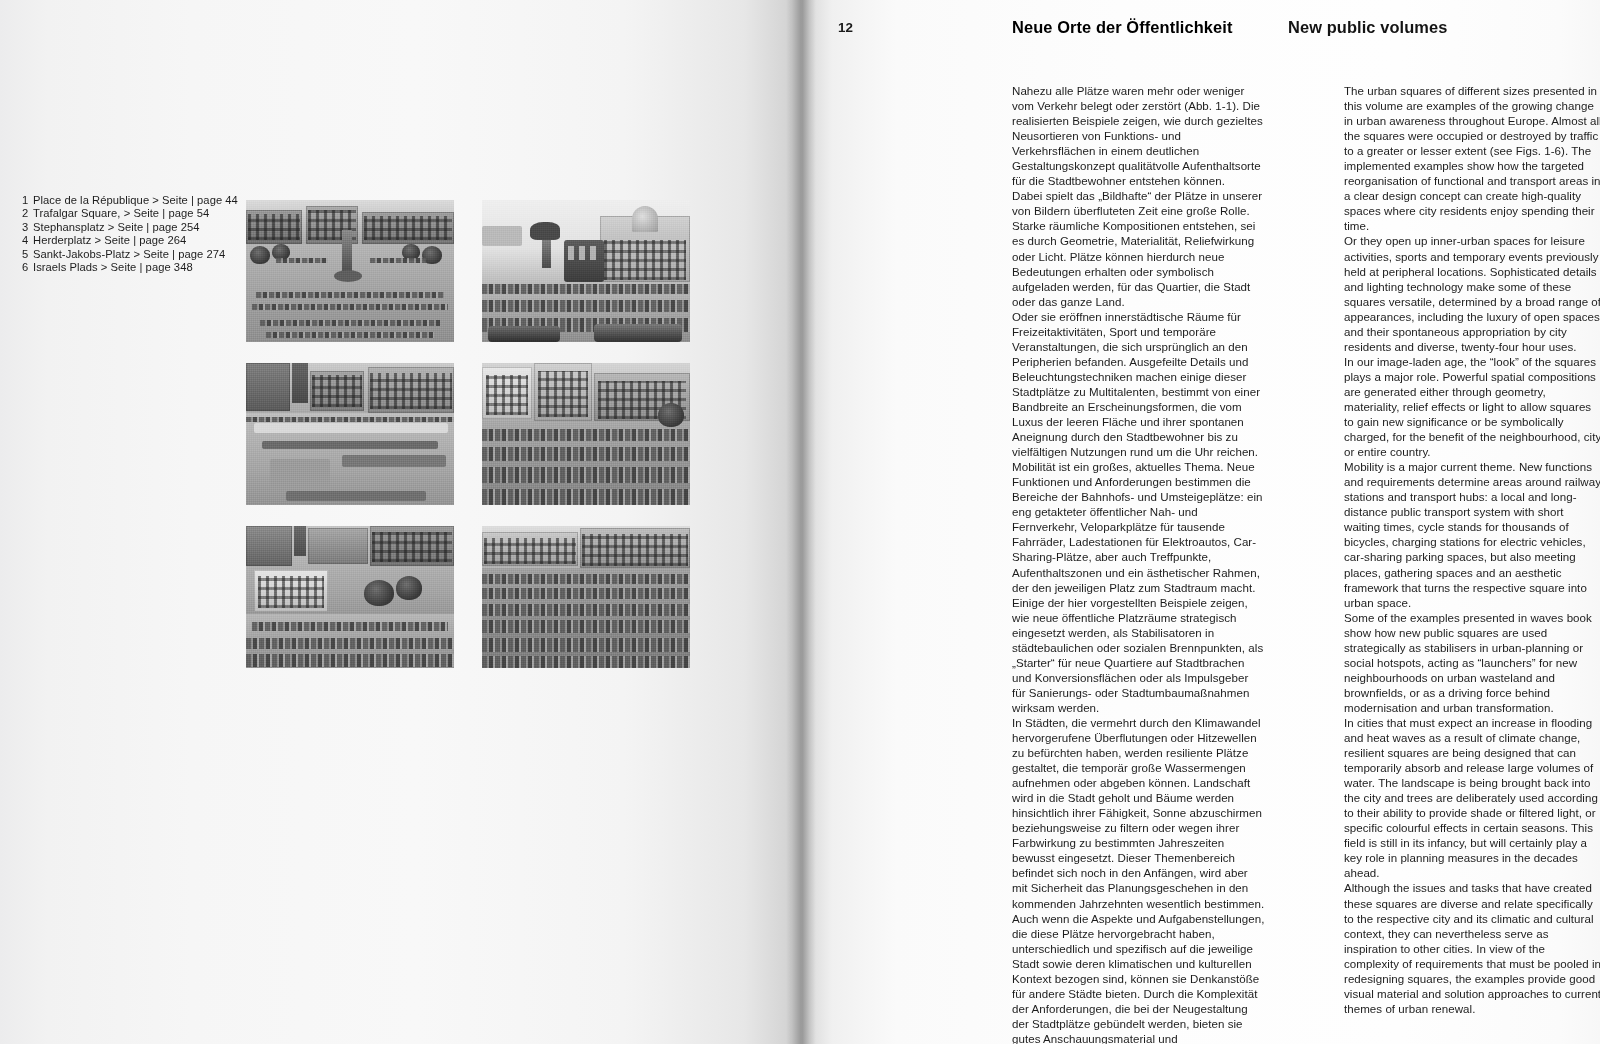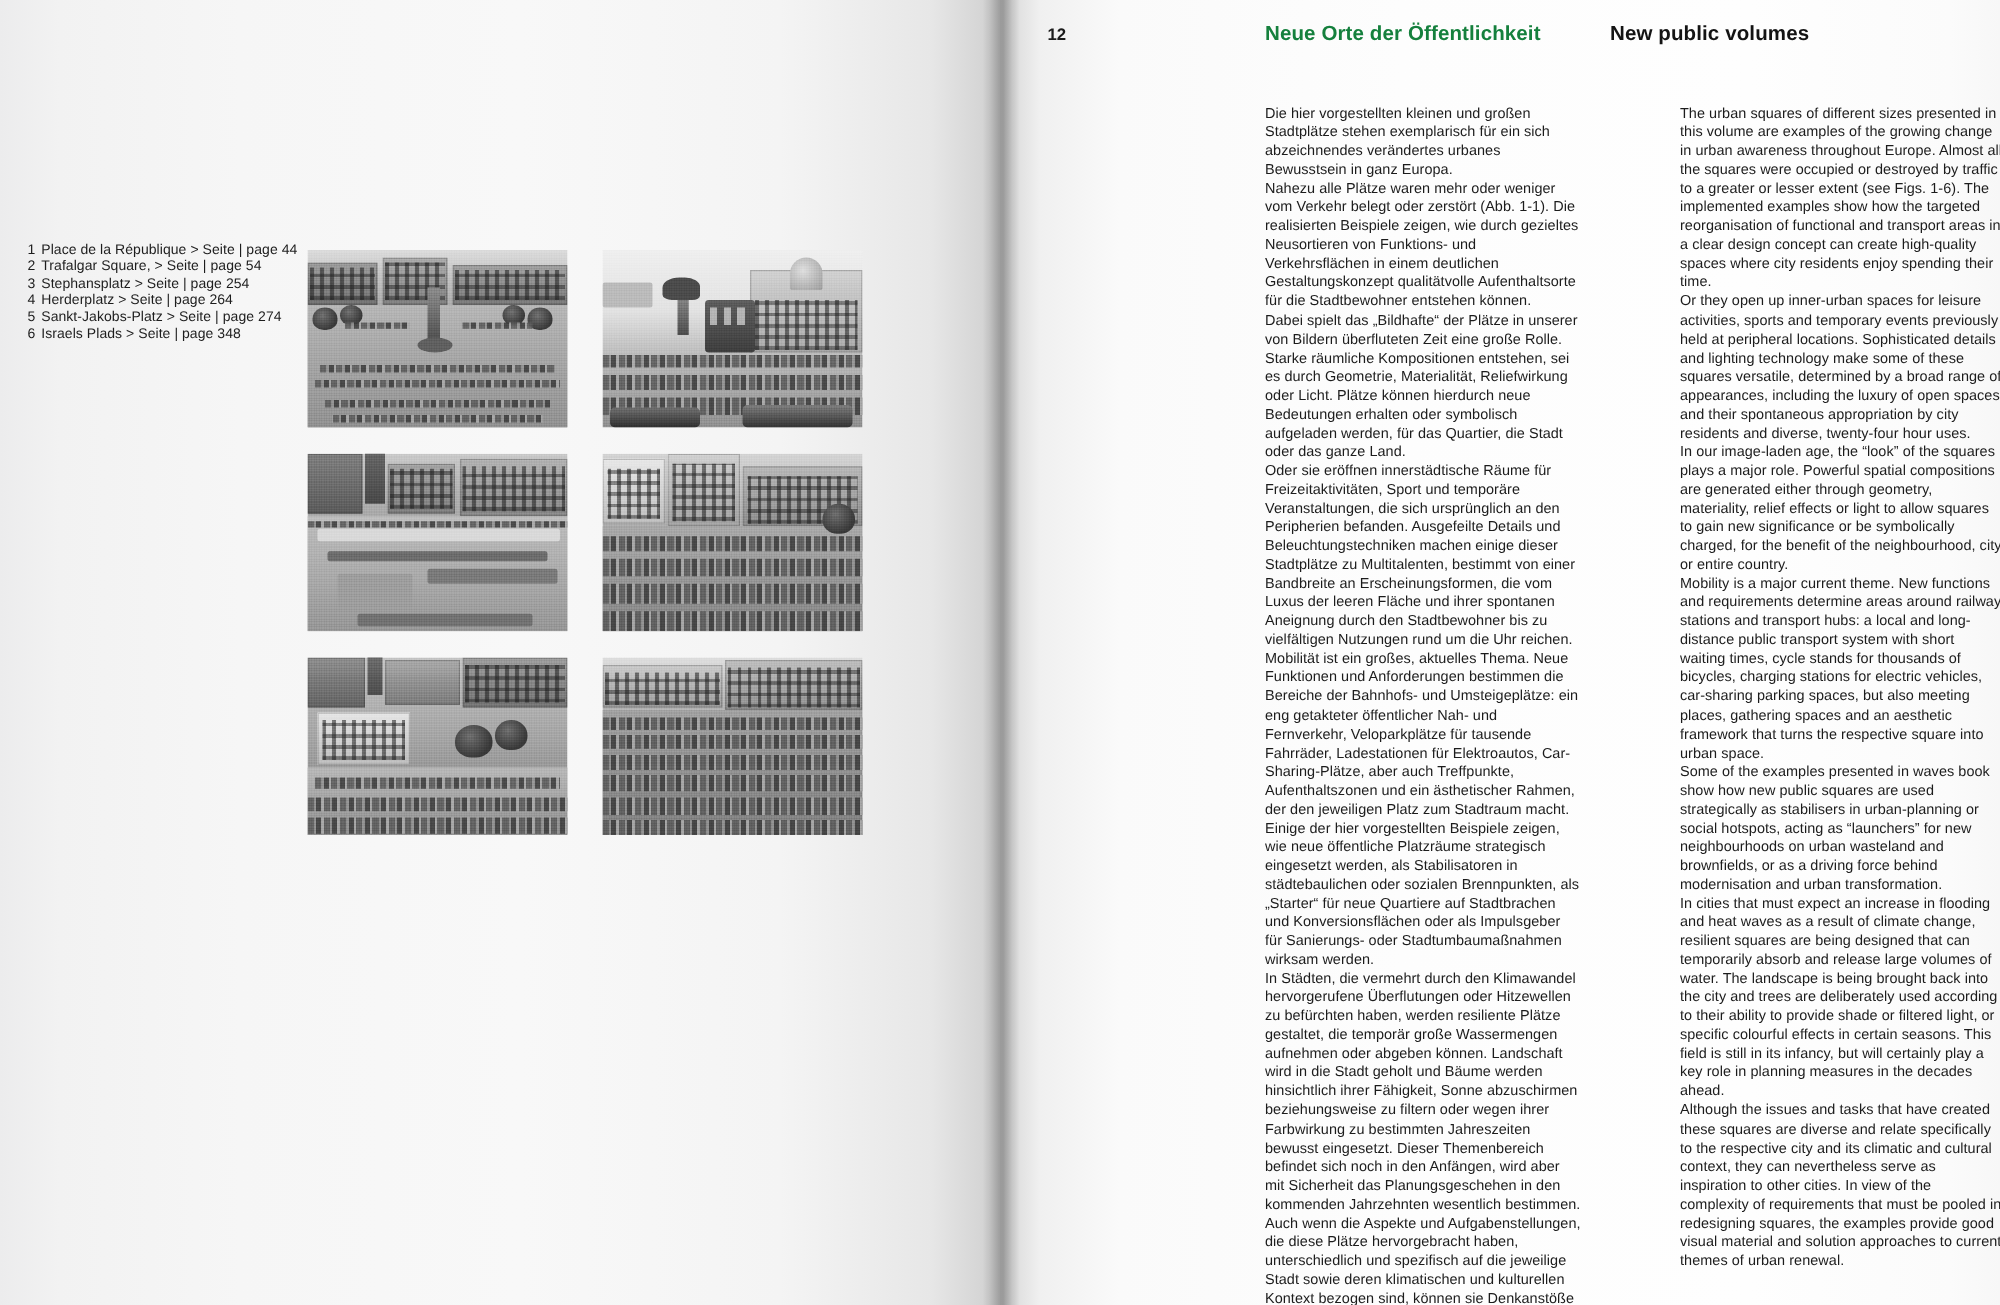--- a/index.html
+++ b/index.html
@@ -100,21 +100,21 @@
     background: linear-gradient(to bottom, #8a8a8a, #4d4d4d);
   }
 
   
   .folio {
     position: absolute; left: 838px; top: 20px;
     font-size: 13.4px; font-weight: 700; color: #1b1b1b;
   }
   .head-de {
     position: absolute; left: 1012px; top: 18px;
-    font-size: 16.4px; font-weight: 700; color: #15803d;
+    font-size: 16.4px; font-weight: 700; color: #000000;
     letter-spacing: .1px;
   }
   .head-en {
     position: absolute; left: 1288px; top: 18px;
     font-size: 16.4px; font-weight: 700; color: #141414;
     letter-spacing: .1px;
   }
 
   
   .col {
@@ -276,21 +276,20 @@
 
     </div>
   </div>
 </div>
 
 <div class="folio">12</div>
 <div class="head-de">Neue Orte der Öffentlichkeit</div>
 <div class="head-en">New public volumes</div>
 
 <div class="col col-de">
-  <p>Die hier vorgestellten kleinen und großen Stadtplätze stehen exemplarisch für ein sich abzeichnendes verändertes urbanes Bewusstsein in ganz Europa.</p>
   <p>Nahezu alle Plätze waren mehr oder weniger vom Verkehr belegt oder zerstört (Abb. 1-1). Die realisierten Beispiele zeigen, wie durch gezieltes Neusortieren von Funktions- und Verkehrsflächen in einem deutlichen Gestaltungskonzept qualitätvolle Aufenthaltsorte für die Stadtbewohner entstehen können.</p>
   <p>Dabei spielt das „Bildhafte“ der Plätze in unserer von Bildern überfluteten Zeit eine große Rolle. Starke räumliche Kompositionen entstehen, sei es durch Geometrie, Materialität, Reliefwirkung oder Licht. Plätze können hierdurch neue Bedeutungen erhalten oder symbolisch aufgeladen werden, für das Quartier, die Stadt oder das ganze Land.</p>
   <p>Oder sie eröffnen innerstädtische Räume für Freizeitaktivitäten, Sport und temporäre Veranstaltungen, die sich ursprünglich an den Peripherien befanden. Ausgefeilte Details und Beleuchtungstechniken machen einige dieser Stadtplätze zu Multitalenten, bestimmt von einer Bandbreite an Erscheinungsformen, die vom Luxus der leeren Fläche und ihrer spontanen Aneignung durch den Stadtbewohner bis zu vielfältigen Nutzungen rund um die Uhr reichen.</p>
   <p>Mobilität ist ein großes, aktuelles Thema. Neue Funktionen und Anforderungen bestimmen die Bereiche der Bahnhofs- und Umsteigeplätze: ein eng getakteter öffentlicher Nah- und Fernverkehr, Veloparkplätze für tausende Fahrräder, Ladestationen für Elektroautos, Car-Sharing-Plätze, aber auch Treffpunkte, Aufenthaltszonen und ein ästhetischer Rahmen, der den jeweiligen Platz zum Stadtraum macht.</p>
   <p>Einige der hier vorgestellten Beispiele zeigen, wie neue öffentliche Platzräume strategisch eingesetzt werden, als Stabilisatoren in städtebaulichen oder sozialen Brennpunkten, als „Starter“ für neue Quartiere auf Stadtbrachen und Konversionsflächen oder als Impulsgeber für Sanierungs- oder Stadtumbaumaßnahmen wirksam werden.</p>
   <p>In Städten, die vermehrt durch den Klimawandel hervorgerufene Überflutungen oder Hitzewellen zu befürchten haben, werden resiliente Plätze gestaltet, die temporär große Wassermengen aufnehmen oder abgeben können. Landschaft wird in die Stadt geholt und Bäume werden hinsichtlich ihrer Fähigkeit, Sonne abzuschirmen beziehungsweise zu filtern oder wegen ihrer Farbwirkung zu bestimmten Jahreszeiten bewusst eingesetzt. Dieser Themenbereich befindet sich noch in den Anfängen, wird aber mit Sicherheit das Planungsgeschehen in den kommenden Jahrzehnten wesentlich bestimmen.</p>
   <p>Auch wenn die Aspekte und Aufgabenstellungen, die diese Plätze hervorgebracht haben, unterschiedlich und spezifisch auf die jeweilige Stadt sowie deren klimatischen und kulturellen Kontext bezogen sind, können sie Denkanstöße für andere Städte bieten. Durch die Komplexität der Anforderungen, die bei der Neugestaltung der Stadtplätze gebündelt werden, bieten sie gutes Anschauungsmaterial und Lösungsansätze zu aktuellen Themen der Stadterneuerung.</p>
 </div>
 
 <div class="col col-en">

